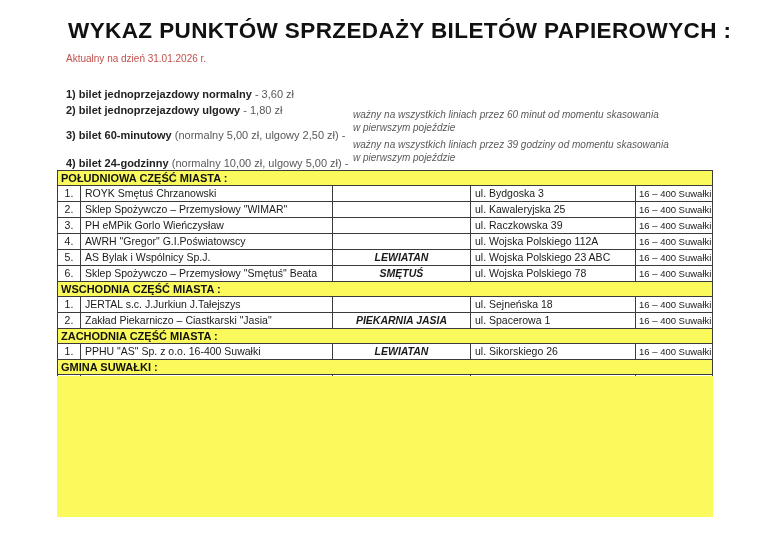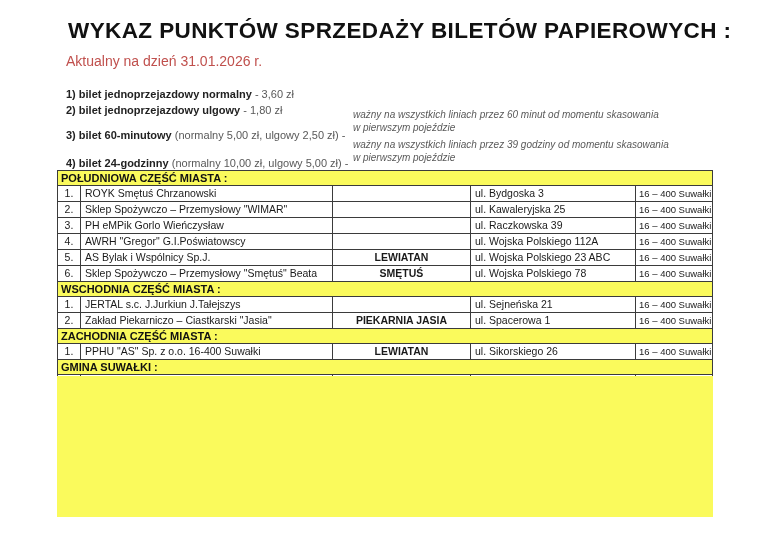--- a/index.html
+++ b/index.html
@@ -12,21 +12,21 @@
   body{
     width:780px;height:535px;background:#ffffff;position:relative;
     font-family:"Liberation Sans",sans-serif;color:#1a1a1a;overflow:hidden;
   }
   .title{
     position:absolute;left:68px;top:18px;margin:0;
     font-size:22.5px;font-weight:bold;letter-spacing:0.4px;color:#111;
     font-family:"Liberation Sans",sans-serif;white-space:nowrap;
   }
   .date-note{
-    position:absolute;left:66px;top:53px;font-size:14px;color:var(--red);
+    position:absolute;left:66px;top:53px;font-size:10px;color:var(--red);
   }
   .ticket-line{position:absolute;left:66px;font-size:11px;white-space:nowrap;margin-top:12px;}
   .ticket-line .bold{font-weight:bold;color:#222;}
   .ticket-line .price{color:var(--gray);}
   .t1{top:76px}.t2{top:92px}.t3{top:117px}.t4{top:145px}
   .ticket-note{
     position:absolute;left:325px;width:370px;
     font-size:10px;font-style:italic;color:var(--gray);line-height:13px;margin-left:28px;
   }
   .n3{top:108px}.n4{top:138px}
@@ -43,21 +43,21 @@
   .table > .sec:first-child{border-top:none;}
   .row{
     display:grid;grid-template-columns:23px 252px 138px 165px 1fr;
     height:15px;line-height:15px;border-top:1px solid var(--border);
     background:#fff;
   }
   .c{overflow:hidden;white-space:nowrap;border-right:1px solid var(--border);box-sizing:border-box;}
   .c:last-child{border-right:none;}
   .cno{text-align:center;}
   .cname{padding-left:4px;}
-  .cbrand{text-align:center;font-weight:bold;}
+  .cbrand{text-align:center;font-weight:bold;font-style:italic;}
   .caddr{padding-left:4px;}
   .cpost{padding-left:3px;font-size:9.5px;color:#222;}
   .bottom-block{
     position:absolute;left:57px;top:376px;width:656px;height:141px;
     background:var(--yellow);
   }
 </style>
 </head>
 <body>
 
@@ -139,21 +139,21 @@
       <div class="c cbrand">SMĘTUŚ</div>
       <div class="c caddr">ul. Wojska Polskiego 78</div>
       <div class="c cpost">16 – 400 Suwałki</div>
     </div>
 
     <div class="sec">WSCHODNIA CZĘŚĆ MIASTA :</div>
     <div class="row">
       <div class="c cno">1.</div>
       <div class="c cname">JERTAL s.c. J.Jurkiun J.Tałejszys</div>
       <div class="c cbrand"></div>
-      <div class="c caddr">ul. Sejneńska 21</div>
+      <div class="c caddr">ul. Sejneńska 18</div>
       <div class="c cpost">16 – 400 Suwałki</div>
     </div>
     <div class="row">
       <div class="c cno">2.</div>
       <div class="c cname">Zakład Piekarniczo – Ciastkarski "Jasia"</div>
       <div class="c cbrand">PIEKARNIA JASIA</div>
       <div class="c caddr">ul. Spacerowa 1</div>
       <div class="c cpost">16 – 400 Suwałki</div>
     </div>
 

